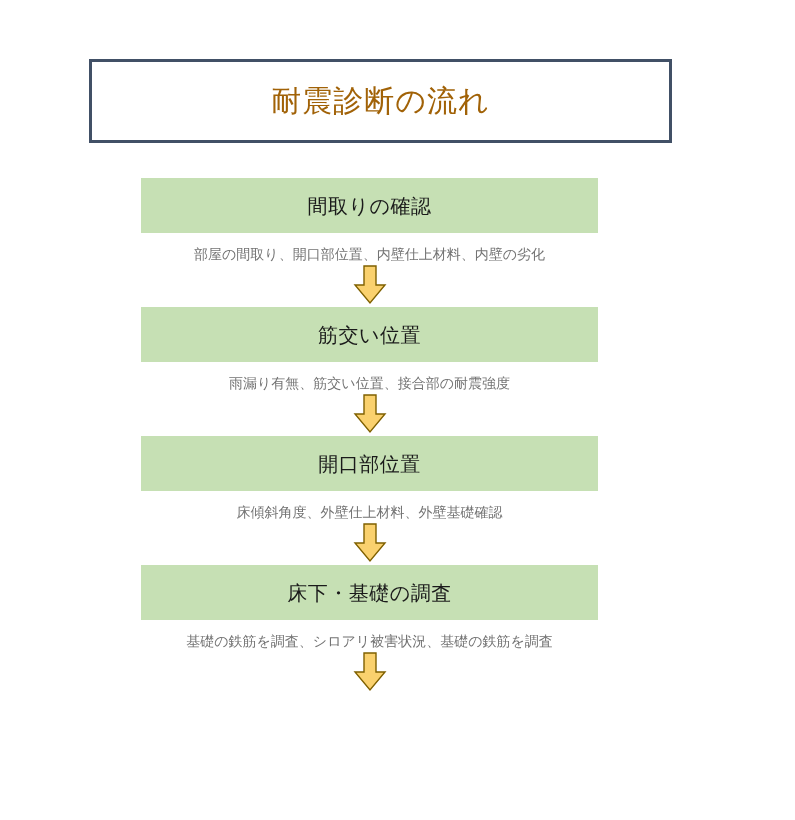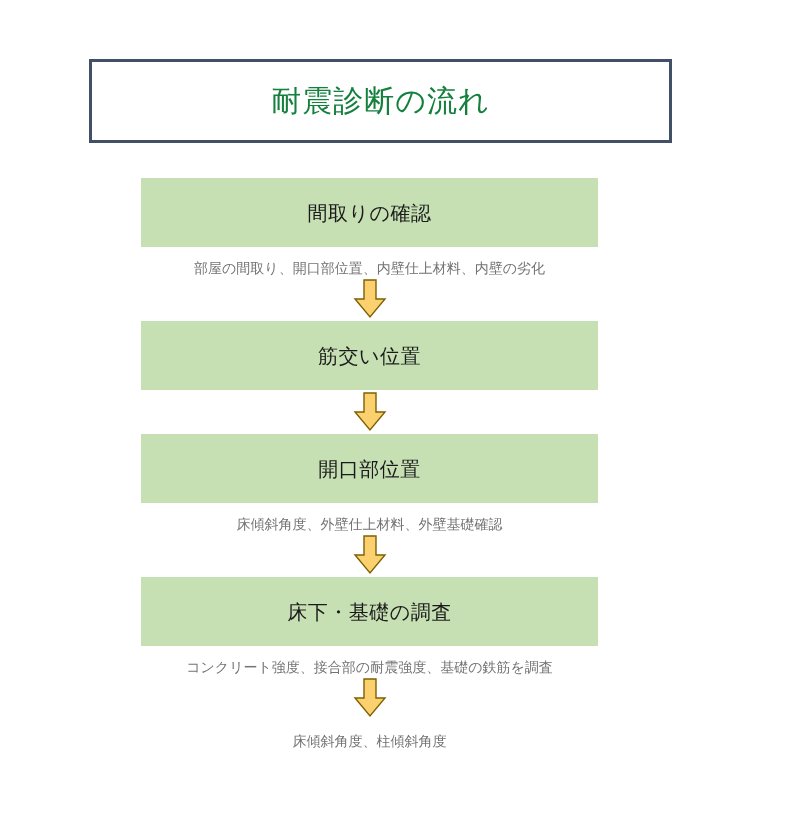--- a/index.html
+++ b/index.html
@@ -26,41 +26,41 @@
     box-sizing: border-box;
     border: 3px solid #415066;
     background: #ffffff;
     display: flex;
     align-items: center;
     justify-content: center;
   }
   .title-text {
     font-size: 30px;
     letter-spacing: 1px;
-    color: #15803d;
+    color: #a16207;
     font-weight: 400;
     line-height: 1;
     white-space: nowrap;
   }
 
   
   .flow {
     position: absolute;
     left: 141px;
     top: 178px;
     width: 457px;
   }
 
   .step {
     width: 100%;
   }
 
   .step-box {
     width: 100%;
-    height: 69px;
+    height: 55px;
     background: #c6e0b4;
     display: flex;
     align-items: center;
     justify-content: center;
     box-sizing: border-box;
   }
   .step-title {
     font-size: 20px;
     color: #1a1a1a;
     letter-spacing: 0.5px;
@@ -108,20 +108,21 @@
     </div>
     <div class="arrow-wrap">
       <svg class="arrow-svg" width="34" height="40" viewBox="0 0 34 40">
         <polygon points="11,1 23,1 23,20 32,20 17,38 2,20 11,20" fill="#fad16e" stroke="#7f6000" stroke-width="1.4" stroke-linejoin="miter"></polygon>
       </svg>
     </div>
     <div class="step">
       <div class="step-box">
         <div class="step-title">筋交い位置</div>
       </div>
+      <div class="step-caption">雨漏り有無、筋交い位置、接合部の耐震強度</div>
     </div>
     <div class="arrow-wrap">
       <svg class="arrow-svg" width="34" height="40" viewBox="0 0 34 40">
         <polygon points="11,1 23,1 23,20 32,20 17,38 2,20 11,20" fill="#fad16e" stroke="#7f6000" stroke-width="1.4" stroke-linejoin="miter"></polygon>
       </svg>
     </div>
     <div class="step">
       <div class="step-box">
         <div class="step-title">開口部位置</div>
       </div>
@@ -129,23 +130,22 @@
     </div>
     <div class="arrow-wrap">
       <svg class="arrow-svg" width="34" height="40" viewBox="0 0 34 40">
         <polygon points="11,1 23,1 23,20 32,20 17,38 2,20 11,20" fill="#fad16e" stroke="#7f6000" stroke-width="1.4" stroke-linejoin="miter"></polygon>
       </svg>
     </div>
     <div class="step">
       <div class="step-box">
         <div class="step-title">床下・基礎の調査</div>
       </div>
-      <div class="step-caption">コンクリート強度、接合部の耐震強度、基礎の鉄筋を調査</div>
+      <div class="step-caption">基礎の鉄筋を調査、シロアリ被害状況、基礎の鉄筋を調査</div>
     </div>
     <div class="arrow-wrap">
       <svg class="arrow-svg" width="34" height="40" viewBox="0 0 34 40">
         <polygon points="11,1 23,1 23,20 32,20 17,38 2,20 11,20" fill="#fad16e" stroke="#7f6000" stroke-width="1.4" stroke-linejoin="miter"></polygon>
       </svg>
     </div>
     <div class="step">
-      <div class="step-caption">床傾斜角度、柱傾斜角度</div>
     </div>
   </div>
 
 </body></html>

